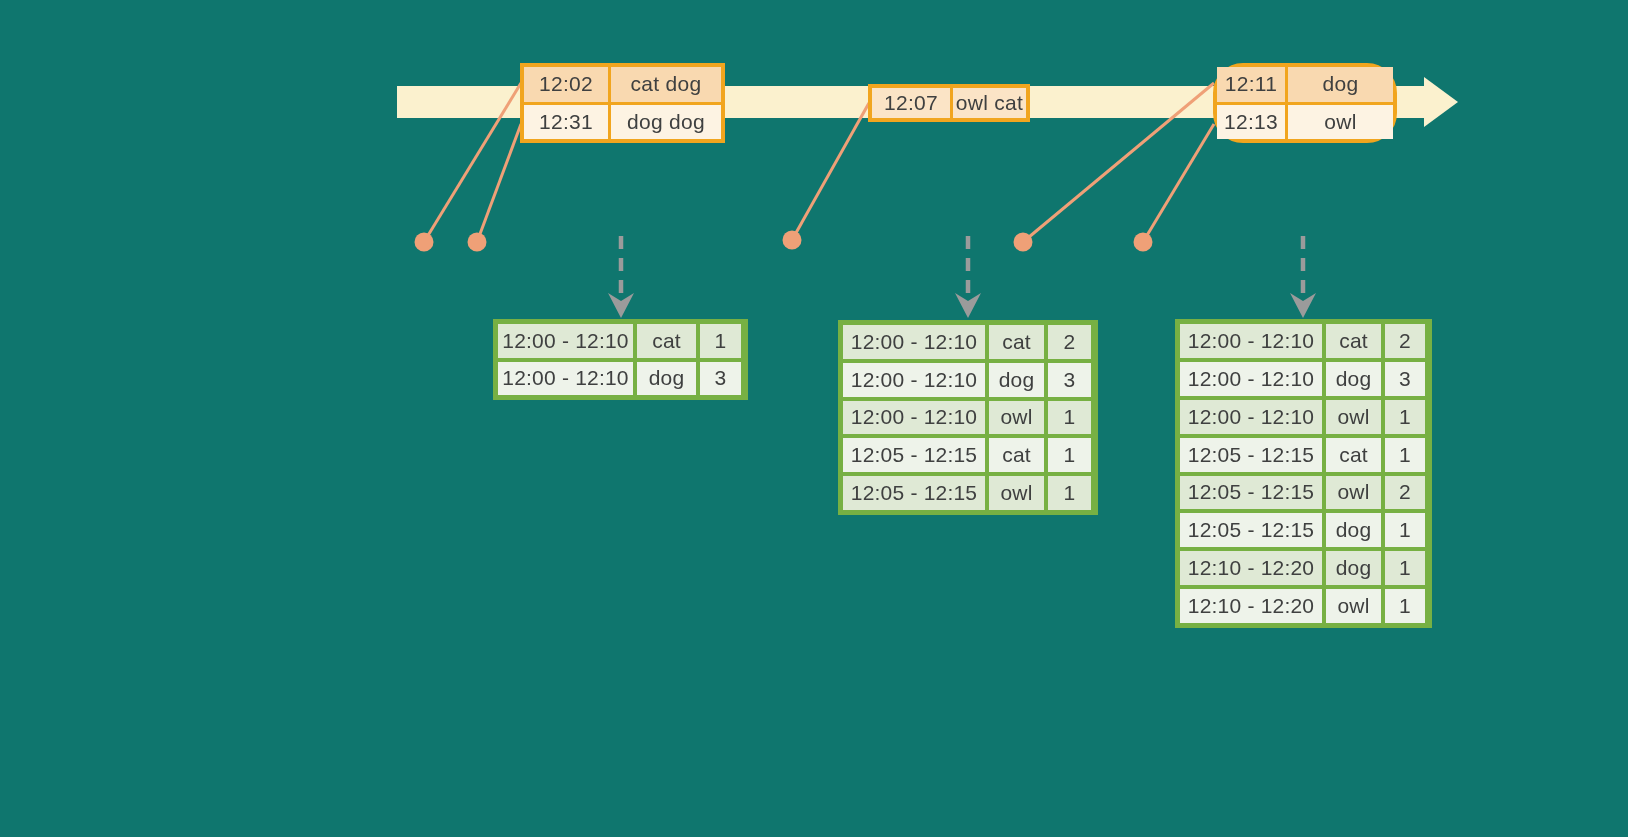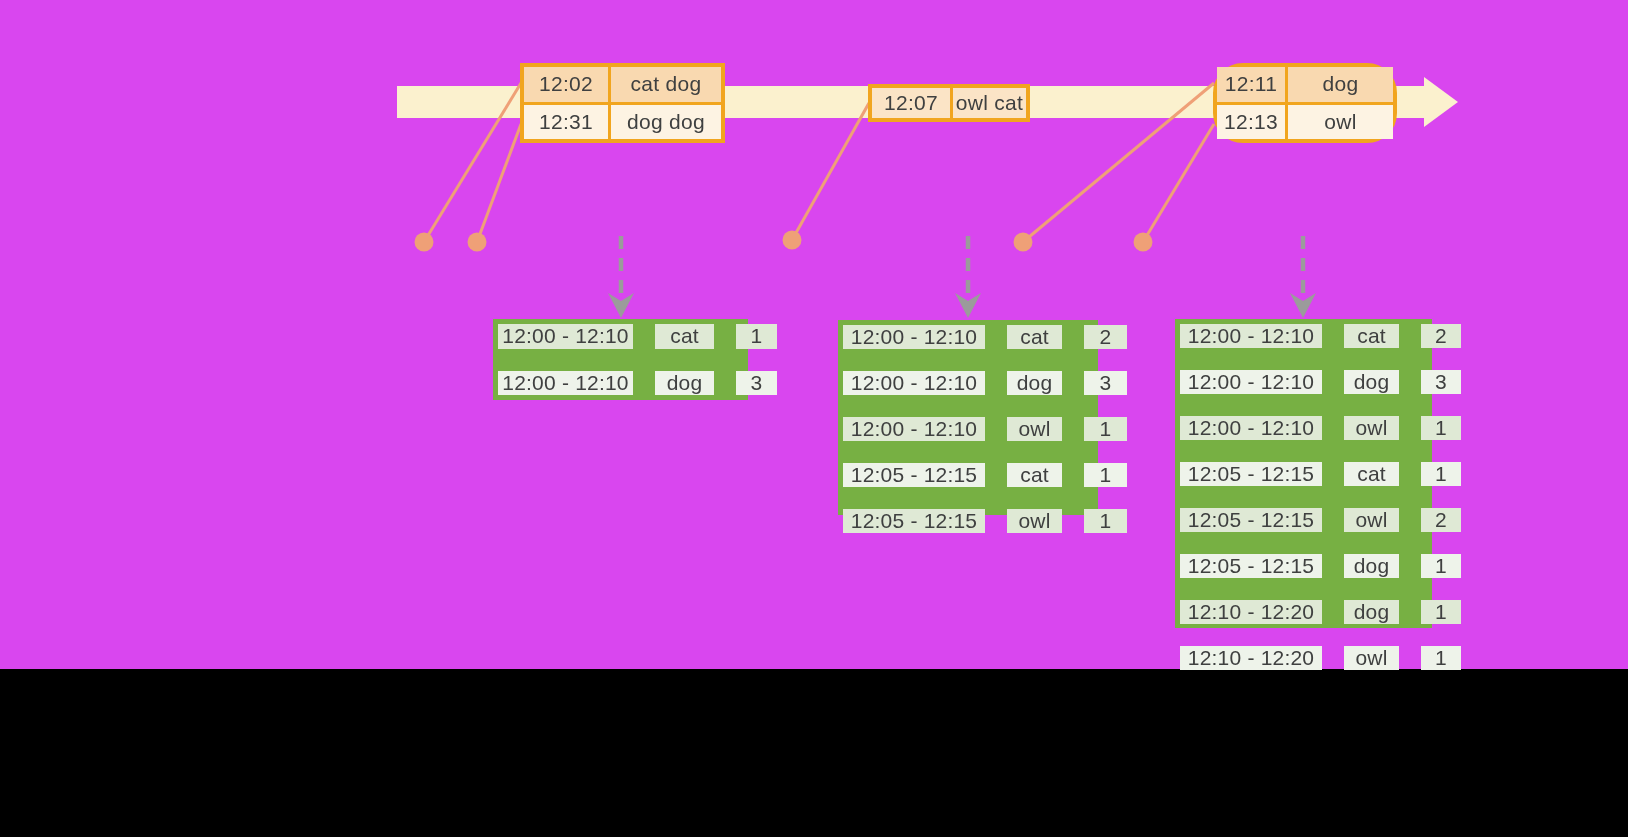--- a/index.html
+++ b/index.html
@@ -7,22 +7,22 @@
     padding: 0;
     background: #000000;
     width: 1628px;
     height: 837px;
     overflow: hidden;
     font-family: "Liberation Sans", "DejaVu Sans", sans-serif;
   }
   .stage {
     position: relative;
     width: 1628px;
-    height: 669px;
-    background: #d946ef;
+    height: 837px;
+    background: #0f766e;
   }
   .overlay-svg {
     position: absolute;
     left: 0; top: 0;
     z-index: 1;
   }
   
   .etable {
     position: absolute;
     display: grid;
@@ -43,21 +43,21 @@
   .e-peach { background: #F9D9B0; }
   .e-cream { background: #FDF3E3; }
   .e-mid   { background: #FBE4C6; }
   
   .rtable {
     position: absolute;
     display: grid;
     box-sizing: border-box;
     background: #77B043;
     border: 5px solid #77B043;
-    gap: 22px;
+    gap: 4px;
     z-index: 2;
     text-align: right;
   }
   .rcell {
     display: flex;
     align-items: center;
     justify-content: center;
     font-size: 21px;
     color: #3F4040;
     letter-spacing: 0.2px;

